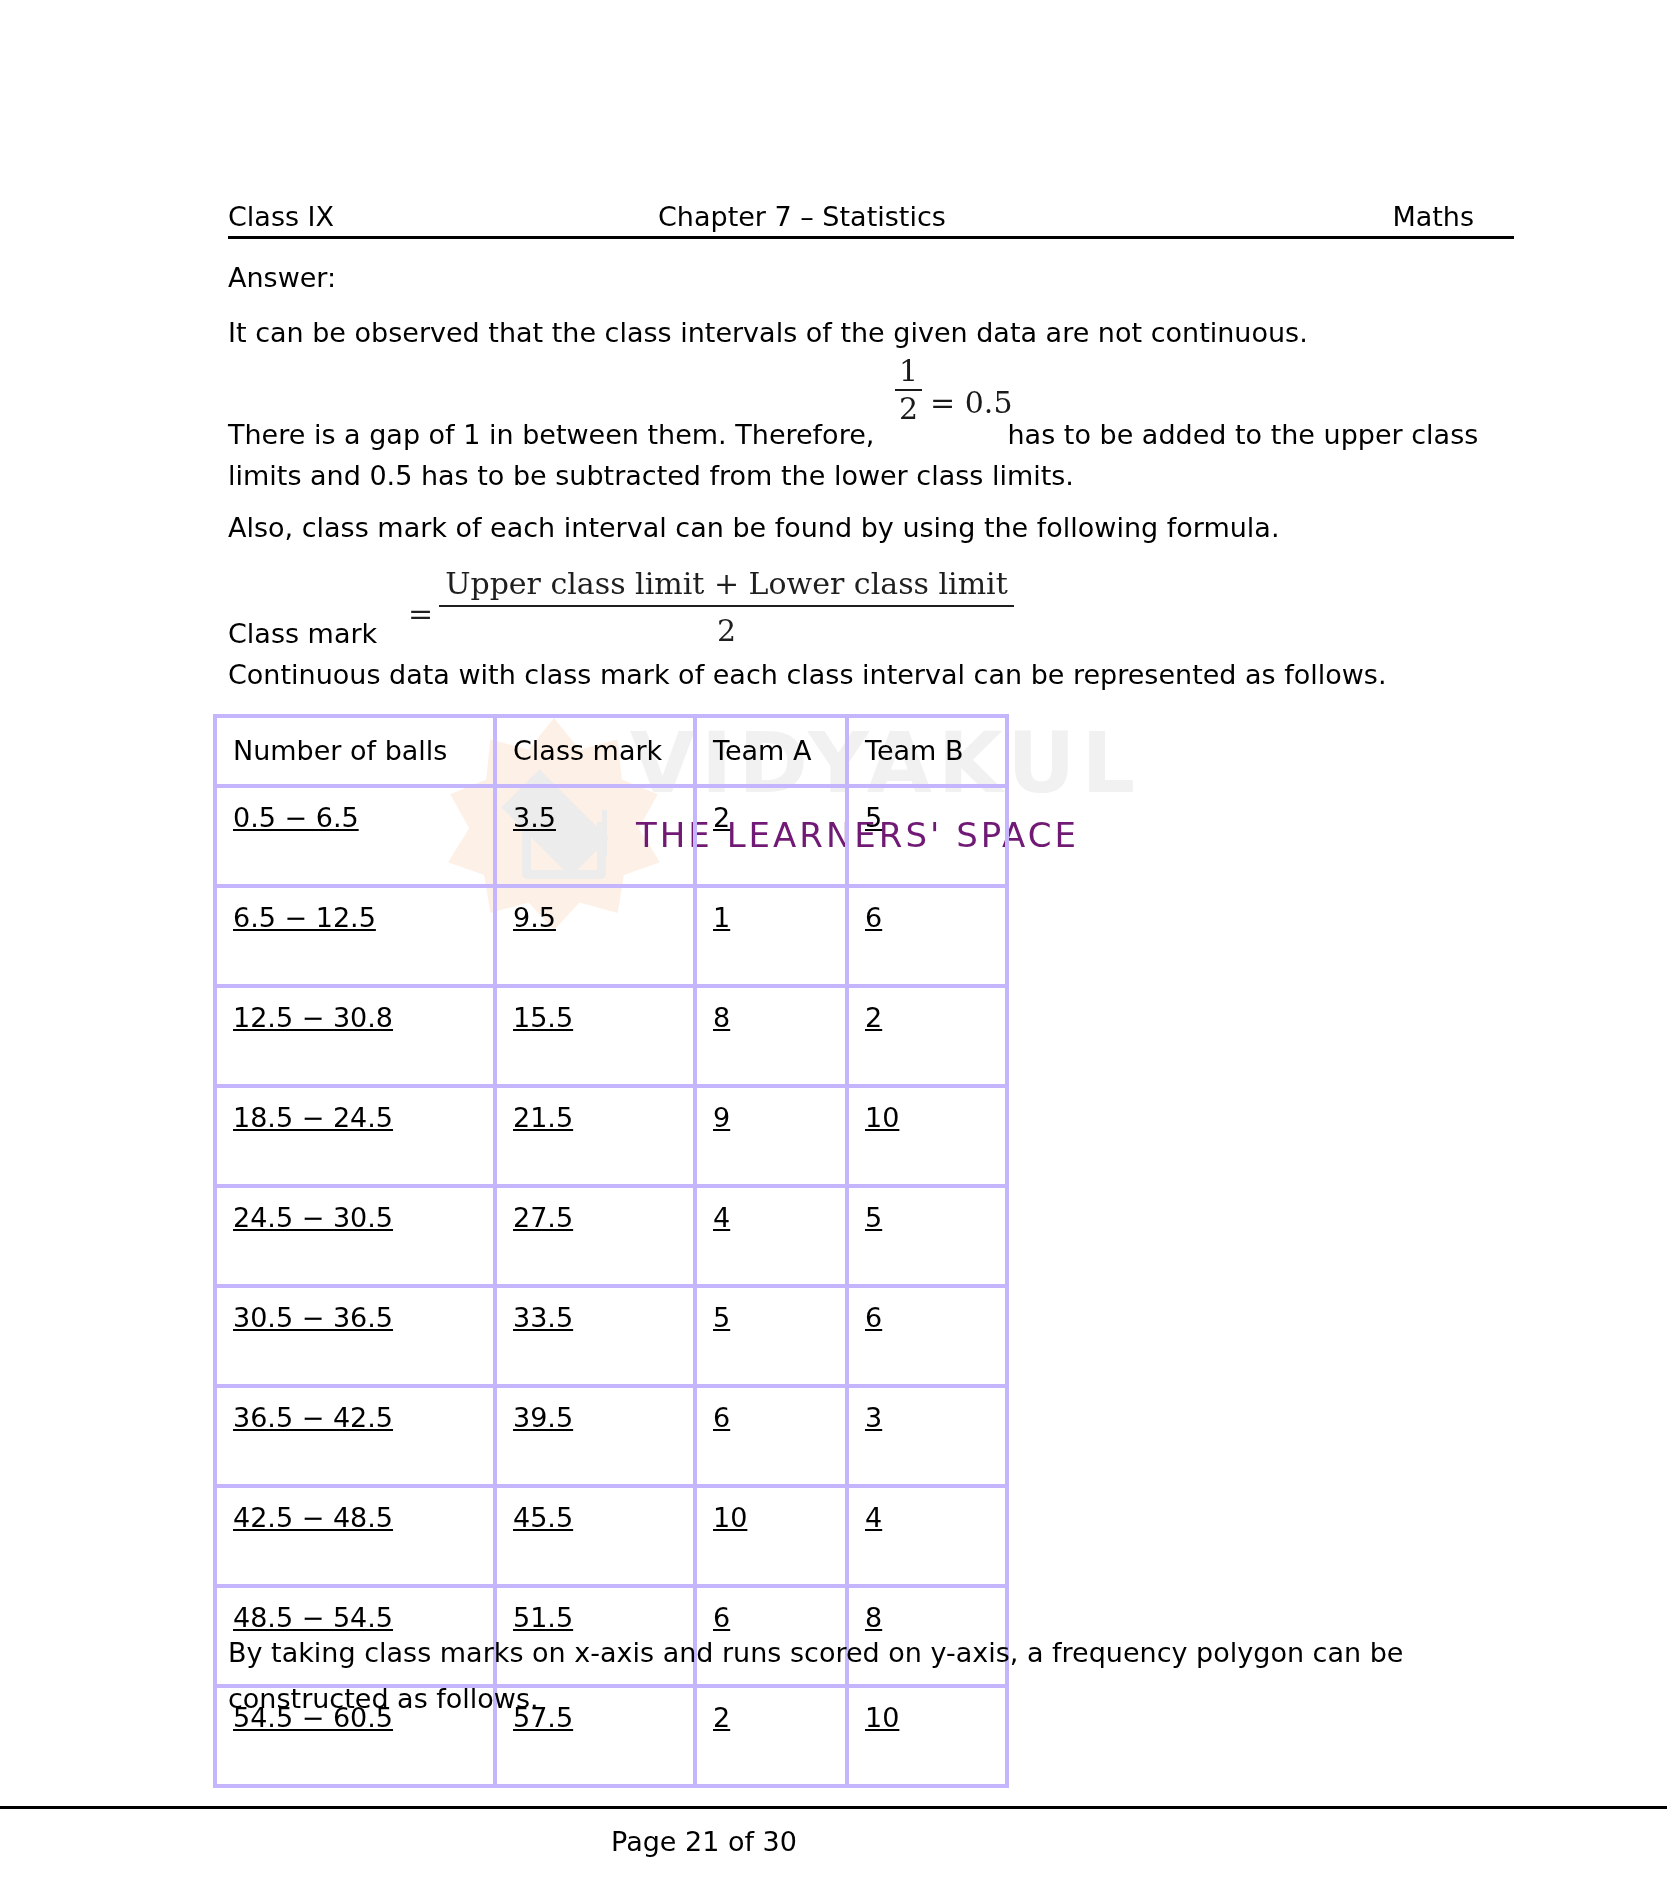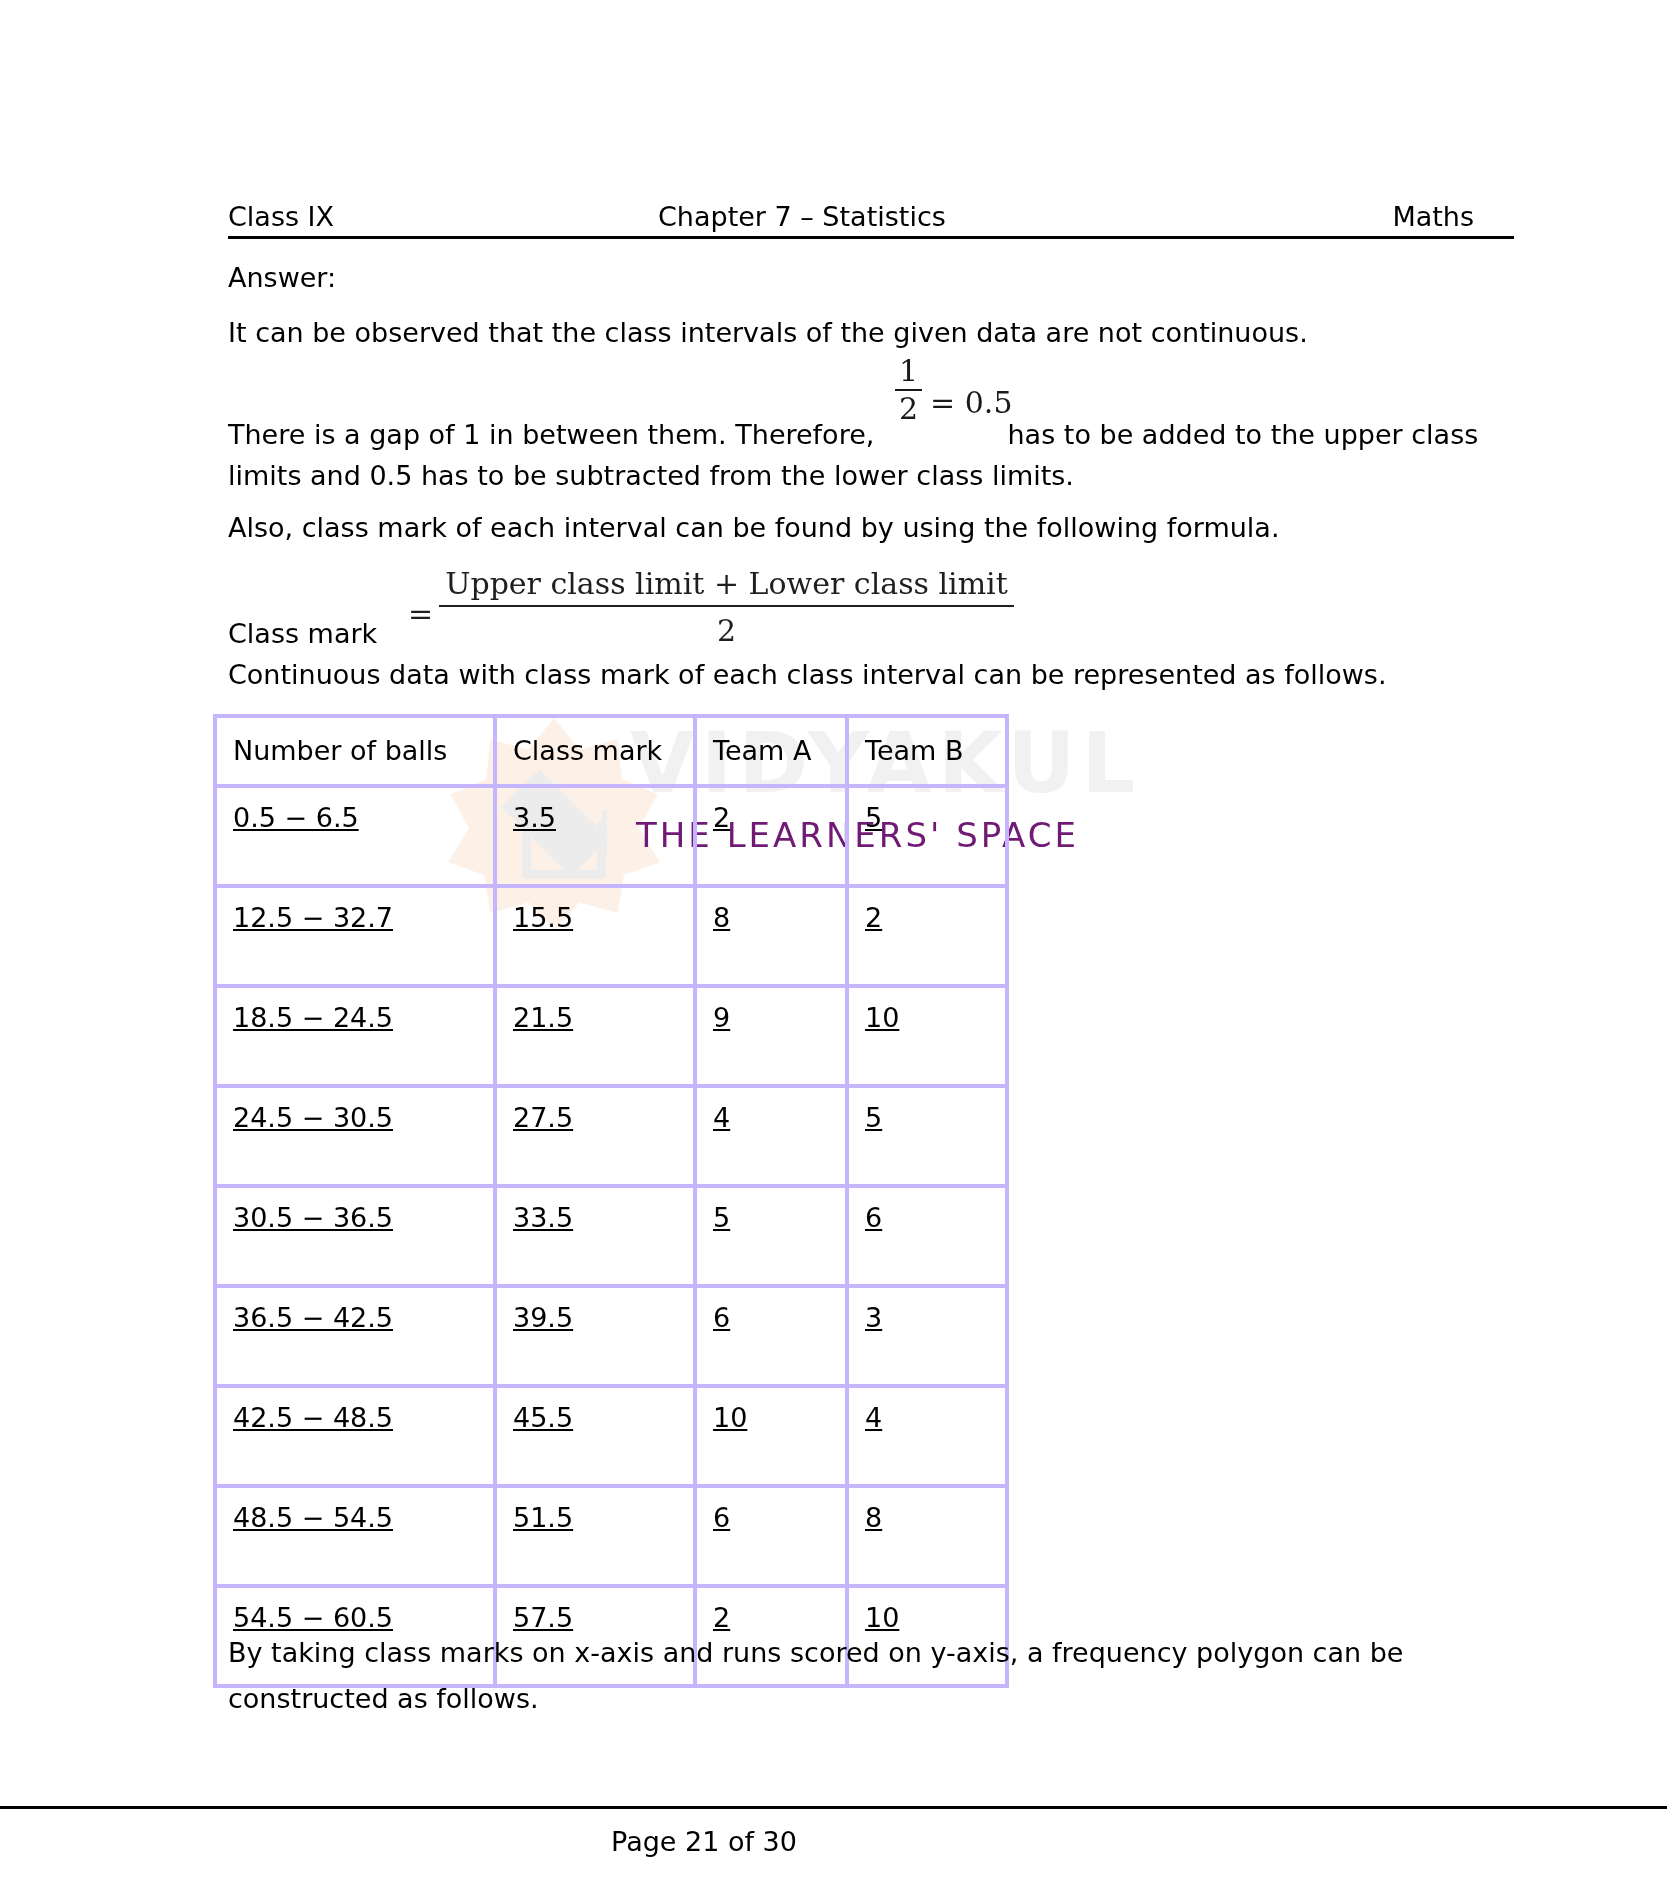--- a/index.html
+++ b/index.html
@@ -352,21 +352,27 @@
         </tr>
       </thead>
       <tbody>
         <tr>
           <td>0.5 − 6.5</td>
           <td>3.5</td>
           <td>2</td>
           <td>5</td>
         </tr>
         <tr>
-          <td>12.5 − 32.7</td>
+          <td>6.5 − 12.5</td>
+          <td>9.5</td>
+          <td>1</td>
+          <td>6</td>
+        </tr>
+        <tr>
+          <td>12.5 − 30.8</td>
           <td>15.5</td>
           <td>8</td>
           <td>2</td>
         </tr>
         <tr>
           <td>18.5 − 24.5</td>
           <td>21.5</td>
           <td>9</td>
           <td>10</td>
         </tr>

